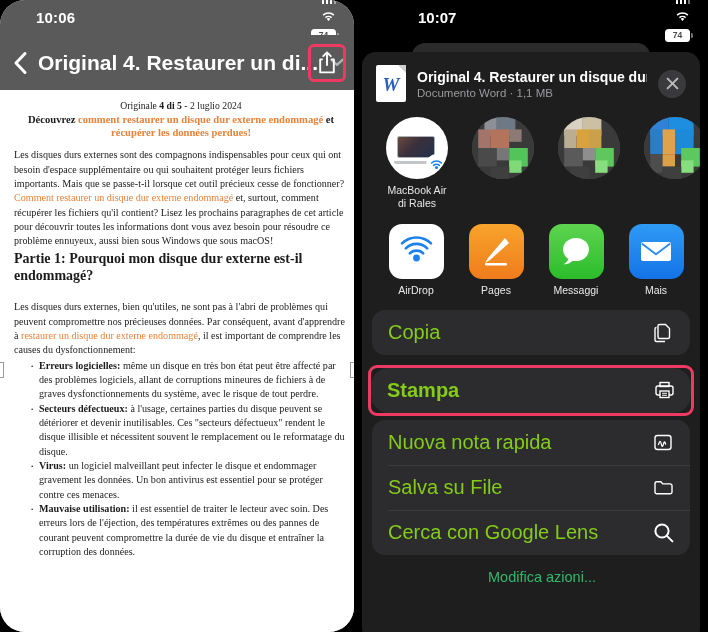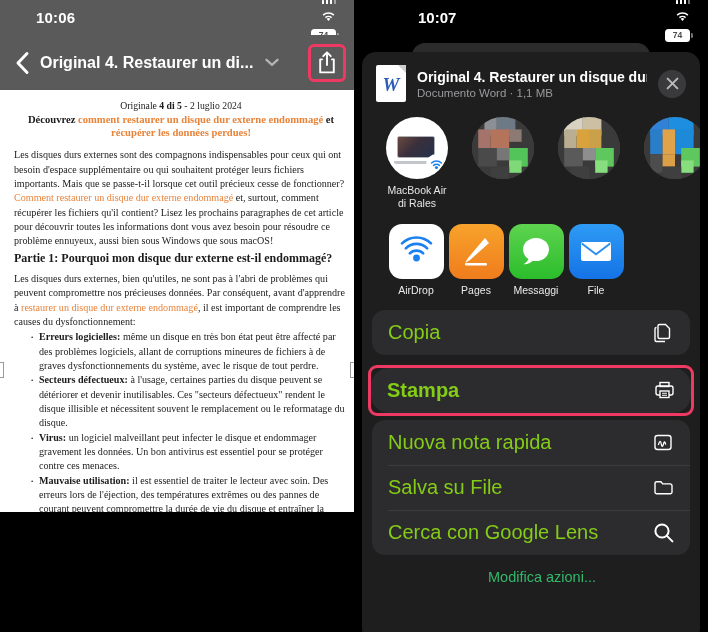--- a/index.html
+++ b/index.html
@@ -7,23 +7,24 @@
     width: 708px; height: 632px;
     background: #000;
     font-family: "Liberation Sans", sans-serif;
     overflow: hidden;
   }
   .screen { position: relative; width: 708px; height: 632px; display: flex; }
 
   
   .pane-left {
     position: relative;
-    width: 354px; height: 512px;
+    width: 354px; height: 632px;
     background: #e5e5e5;
     overflow: hidden;
+    border-radius: 25px;
   }
   .l-statusbar {
     height: 35px; background: #5a5a5a;
     display: flex; align-items: center; justify-content: space-between;
     padding: 0 18px 0 36px;
   }
   .l-time {
     color: #fff; font-size: 15px; font-weight: bold;
     letter-spacing: .2px;
   }
@@ -52,21 +53,21 @@
   }
 
   .l-navbar {
     height: 55px; background: #5a5a5a;
     display: flex; align-items: center; padding: 0 10px 0 8px;
     position: relative;
   }
   .back-chev { width: 28px; display: flex; align-items: center; justify-content: center; }
   .back-chev svg { display: block; }
   .l-doctitle {
-    color: #fff; font-size: 16px; font-weight: bold;
+    color: #fff; font-size: 21px; font-weight: bold;
     margin-left: 4px; white-space: nowrap;
   }
   .chev-down { margin-left: 12px; display: flex; align-items: center; }
   .share-wrap {
     position: absolute; right: 8px; top: 50%; transform: translateY(-50%);
     width: 38px; height: 38px;
     border: 3px solid #ee3a62; border-radius: 6px;
     display: flex; align-items: center; justify-content: center;
   }
   .share-wrap svg { display: block; }
@@ -90,22 +91,22 @@
   .doc-sub {
     text-align: center; font-size: 10.6px; font-weight: bold;
     line-height: 1.25; margin-bottom: 9px;
   }
   .accent { color: #e8833a; }
   .doc-p {
     font-size: 10.1px; line-height: 1.42; text-align: left;
     margin-bottom: 1px;
   }
   .doc-h2 {
-    font-size: 12px; font-weight: bold; line-height: 1.2;
-    margin: 2px 0 7px;
+    font-size: 14px; font-weight: bold; line-height: 1.2;
+    margin: 2px 0 16px;
   }
   .doc-ul { list-style: none; margin: 0 0 0 16px; }
   .doc-ul li {
     font-size: 10.1px; line-height: 1.42; position: relative;
     padding-left: 9px; text-indent: 0;
   }
   .doc-ul li::before {
     content: "\00b7"; position: absolute; left: 0; top: -1px;
     font-size: 13px; line-height: 1.3;
   }
@@ -203,21 +204,21 @@
     position: absolute; right: 1px; bottom: 4px;
     width: 21px; height: 21px; border-radius: 50%;
     background: #fff; display: flex; align-items: center; justify-content: center;
   }
   .contact-name {
     color: #e6e6e6; font-size: 10.5px; line-height: 1.22;
   }
   .px-av { width: 62px; height: 62px; }
 
   .apps-row {
-    display: flex; padding: 4px 0 14px 24px;
+    display: flex; gap: 20px; padding: 4px 0 14px 24px;
     align-items: flex-start;
   }
   .app { width: 60px; flex: 0 0 auto; text-align: center; }
   .app-icon {
     width: 55px; height: 55px; border-radius: 13px;
     margin: 0 auto 5px; display: flex; align-items: center; justify-content: center;
     overflow: hidden; position: relative;
   }
   .app-name { color: #eaeaea; font-size: 10.5px; }
   .ic-airdrop { background: #fff; }
@@ -476,21 +477,21 @@
           </div>
           <div class="app-name">Messaggi</div>
         </div>
         <div class="app">
           <div class="app-icon ic-mail">
             <svg width="40" height="40" viewBox="0 0 40 40">
                 <rect x="5" y="11" width="30" height="19" rx="2" fill="#fff"></rect>
                 <path d="M5.8 12.4 20 23.2l14.2-10.8" stroke="#2b8ef0" stroke-width="1.9" fill="none"></path>
               </svg>
           </div>
-          <div class="app-name">File</div>
+          <div class="app-name">Mais</div>
         </div>
 
       </div>
 
       <div class="action-group">
         <div class="action-row">
           <span class="action-label">Copia</span>
           <span class="action-icon">
             <svg width="20" height="21" viewBox="0 0 20 21">
                 <path d="M6.5 2.5h6L16.5 6.5v8.5a1.5 1.5 0 0 1-1.5 1.5H6.5A1.5 1.5 0 0 1 5 15V4a1.5 1.5 0 0 1 1.5-1.5z" stroke="#fff" stroke-width="1.4" fill="none"></path>

